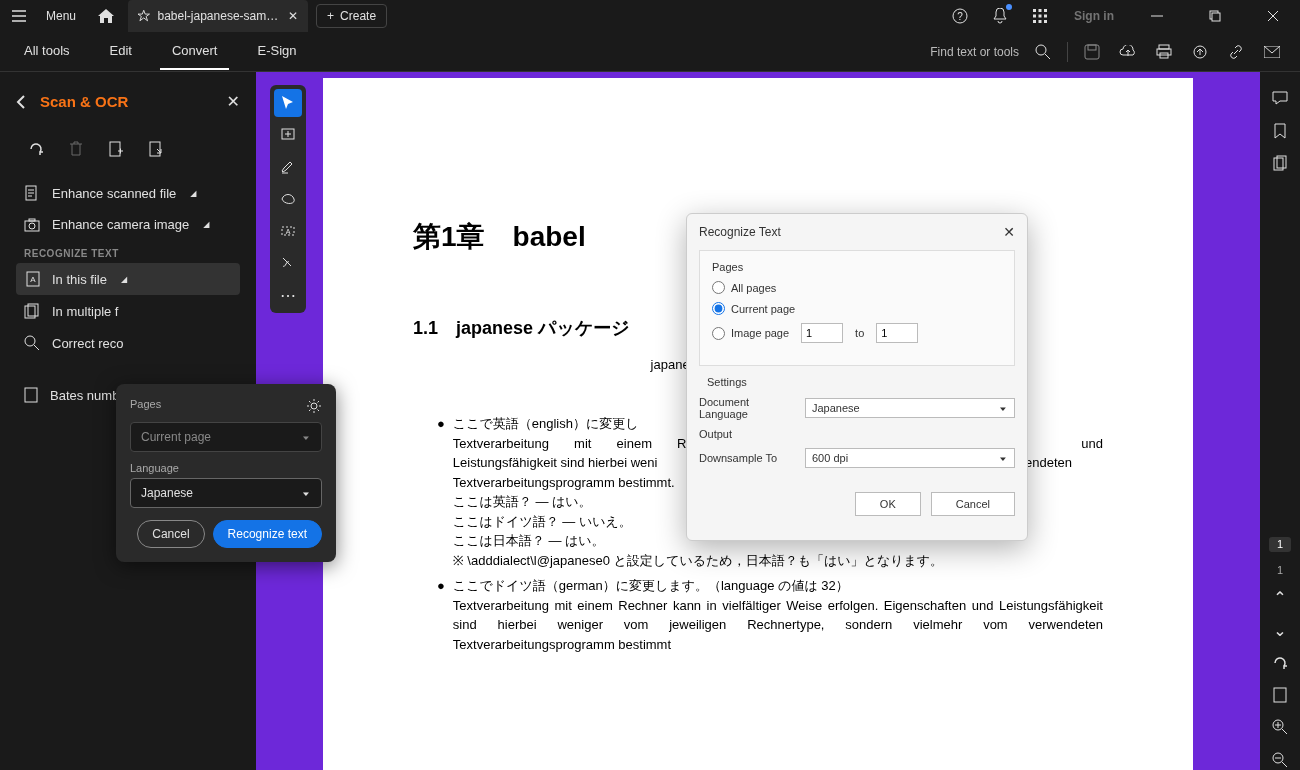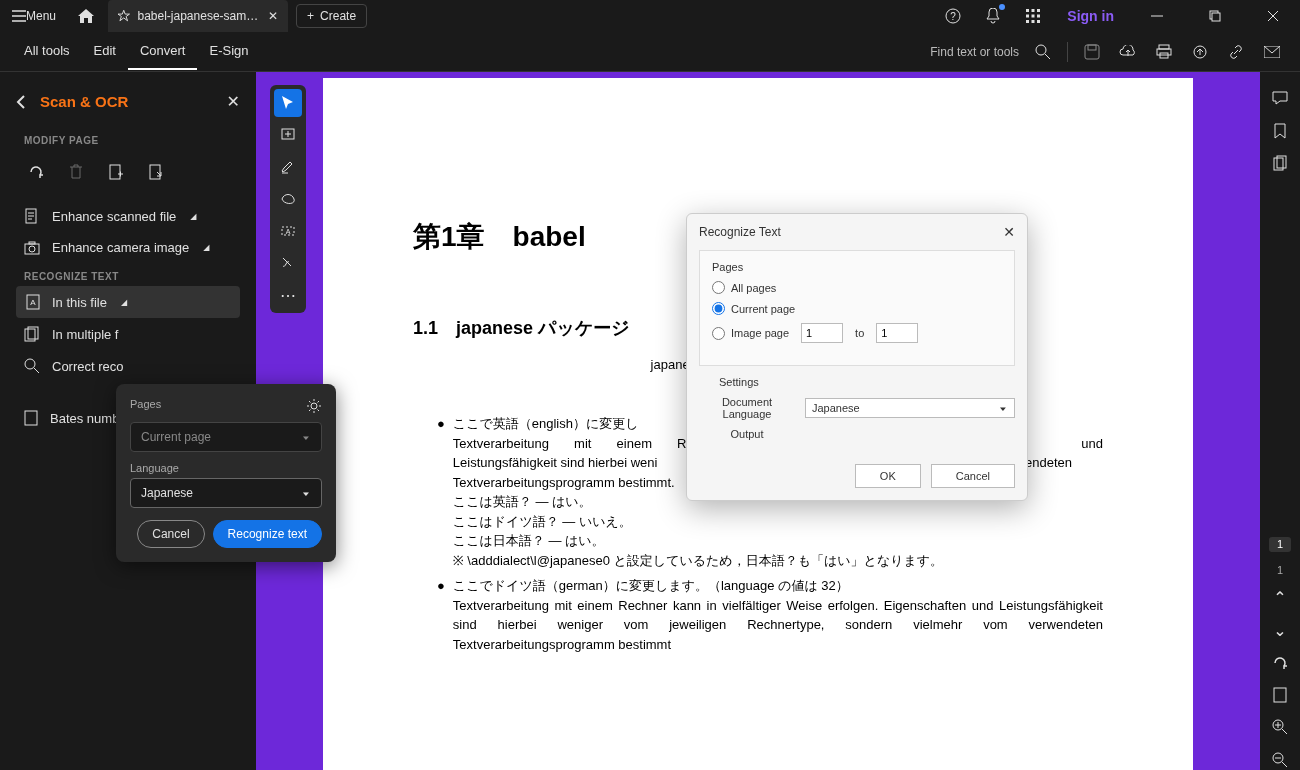--- a/index.html
+++ b/index.html
@@ -1,34 +1,34 @@
 <!DOCTYPE html>
 <html><head>
 <meta charset="utf-8">
 <style>
 * { margin: 0; padding: 0; box-sizing: border-box; font-family: -apple-system, BlinkMacSystemFont, "Segoe UI", sans-serif; }
 body { background: #1a1a1a; color: #e0e0e0; width: 1300px; height: 770px; overflow: hidden; position: relative; }
 
 
 .titlebar { height: 32px; background: #1a1a1a; display: flex; align-items: center; }
 .titlebar-left { display: flex; align-items: center; height: 100%; }
-.menu-btn { display: flex; align-items: center; gap: 0; padding: 0 12px; height: 100%; font-size: 12px; cursor: pointer; }
+.menu-btn { display: flex; align-items: center; gap: 20px; padding: 0 12px; height: 100%; font-size: 12px; cursor: pointer; }
 .home-btn { width: 36px; height: 100%; display: flex; align-items: center; justify-content: center; cursor: pointer; }
 .tab { display: flex; align-items: center; height: 100%; background: #2a2a2a; padding: 0 10px; gap: 8px; font-size: 12px; max-width: 180px; border-radius: 4px 4px 0 0; margin-left: 4px; }
 .tab-title { white-space: nowrap; overflow: hidden; text-overflow: ellipsis; }
 .create-btn { display: flex; align-items: center; gap: 6px; margin-left: 8px; padding: 4px 10px; border: 1px solid #444; border-radius: 4px; font-size: 12px; cursor: pointer; }
 .titlebar-right { margin-left: auto; display: flex; align-items: center; gap: 12px; padding-right: 4px; }
 .titlebar-icon { width: 28px; height: 28px; display: flex; align-items: center; justify-content: center; cursor: pointer; }
 .titlebar-icon.wide { width: 46px; }
-.signin { font-weight: 600; font-size: 14px; color: #8b5cf6; cursor: pointer; padding: 0 8px; }
+.signin { font-weight: 600; font-size: 12px; color: #737373; cursor: pointer; padding: 0 8px; }
 .dot { position: absolute; width: 6px; height: 6px; background: #4a90ff; border-radius: 50%; top: 2px; right: 2px; }
 
 
 .toolbar { height: 40px; background: #1a1a1a; display: flex; align-items: center; border-bottom: 1px solid #333; }
-.toolbar-left { display: flex; gap: 0; padding-left: 12px; }
+.toolbar-left { display: flex; gap: 16px; padding-left: 12px; }
 .toolbar-tab { padding: 10px 12px; font-size: 13px; cursor: pointer; border-bottom: 2px solid transparent; }
 .toolbar-tab.active { border-bottom-color: #fff; }
 .toolbar-right { margin-left: auto; display: flex; align-items: center; gap: 4px; padding-right: 12px; }
 .find-text { font-size: 12px; color: #bbb; margin-right: 4px; }
 .tb-icon { width: 32px; height: 32px; display: flex; align-items: center; justify-content: center; cursor: pointer; }
 .tb-sep { width: 1px; height: 20px; background: #444; margin: 0 4px; }
 
 
 .main { display: flex; height: calc(770px - 72px); }
 .sidebar { width: 256px; background: #1a1a1a; padding: 12px 0; position: relative; }
@@ -83,23 +83,23 @@
 .dialog-header { display: flex; justify-content: space-between; align-items: center; padding: 10px 12px; }
 .dialog-title { font-size: 12px; }
 .dialog-close { cursor: pointer; font-size: 14px; }
 .dialog-body { padding: 0 12px 12px; }
 .fieldset { border: 1px solid #ddd; background: #fafafa; padding: 10px 12px 14px; margin-bottom: 10px; }
 .fs-label { font-size: 11px; margin-bottom: 8px; display: block; }
 .radio-row { display: flex; align-items: center; gap: 6px; margin: 8px 0; font-size: 11px; }
 .radio-row input[type="radio"] { accent-color: #1473e6; }
 .radio-row .num-input { width: 42px; height: 20px; border: 1px solid #bbb; padding: 0 4px; font-size: 11px; margin: 0 6px; }
 .setting-row { display: flex; align-items: center; margin: 8px 0; gap: 10px; }
-.setting-label { width: 96px; text-align: center; font-size: 11px; }
+.setting-label { width: 96px; text-align: left; font-size: 11px; }
 .setting-select { flex: 1; border: 1px solid #bbb; background: #fff; padding: 3px 6px; font-size: 11px; display: flex; justify-content: space-between; align-items: center; }
-.dialog-buttons { display: flex; justify-content: flex-end; gap: 10px; padding: 4px 12px 12px; }
+.dialog-buttons { display: flex; justify-content: flex-end; gap: 10px; padding: 4px 12px 24px; }
 .dlg-btn { padding: 5px 24px; border: 1px solid #bbb; background: #fff; font-size: 11px; cursor: pointer; }
 
 svg { display: block; }
 .chev { font-size: 10px; transform: scaleY(0.6); }
 </style>
 </head>
 <body>
 
 <div class="titlebar">
   <div class="titlebar-left">
@@ -229,21 +229,20 @@
 <div class="main">
 
   <div class="sidebar">
     <div class="sb-header">
       <svg width="12" height="14" viewBox="0 0 12 14">
           <path d="M8 1L2 7l6 6" fill="none" stroke="#e0e0e0" stroke-width="2"></path>
         </svg>
       <span class="sb-title">Scan &amp; OCR</span>
       <span class="sb-close">✕</span>
     </div>
-    <div class="sb-section-label">MODIFY PAGE</div>
     <div class="sb-iconrow">
       <div class="sb-icon-btn">
           <svg width="16" height="16" viewBox="0 0 16 16">
             <path d="M3 8a5 5 0 119 3M12 14v-3h3" fill="none" stroke="#e0e0e0" stroke-width="1.5"></path>
           </svg>
         </div>
       <div class="sb-icon-btn disabled">
           <svg width="14" height="16" viewBox="0 0 14 16">
             <path d="M1 3h12M3 3v11h8V3M5 3V1h4v2" fill="none" stroke="#e0e0e0"></path>
           </svg>
@@ -474,29 +473,36 @@
         <span>Current page</span>
       </div>
       <div class="radio-row">
         <input type="radio" name="pg" style="">
         <span>Image page</span>
         <input class="num-input" value="1" style="">
         <span>to</span>
         <input class="num-input" value="1" style="">
       </div>
     </div>
-    <span class="fs-label" style="margin-left:20px">Settings</span>
+    <span class="fs-label" style="margin-left:8px">Settings</span>
     <div class="setting-row">
       <div class="setting-label">Document Language</div>
       <div class="setting-select">
         <span>Japanese</span>
           <span class="chev">▼</span>
       </div>
     </div>
     <div class="setting-row">
       <div class="setting-label">Output</div>
     </div>
+    <div class="setting-row">
+      <div class="setting-label">Downsample To</div>
+      <div class="setting-select">
+        <span>600 dpi</span>
+          <span class="chev">▼</span>
+      </div>
+    </div>
   </div>
   <div class="dialog-buttons">
     <div class="dlg-btn">OK</div>
     <div class="dlg-btn">Cancel</div>
   </div>
 </div>
 
 </body></html>

